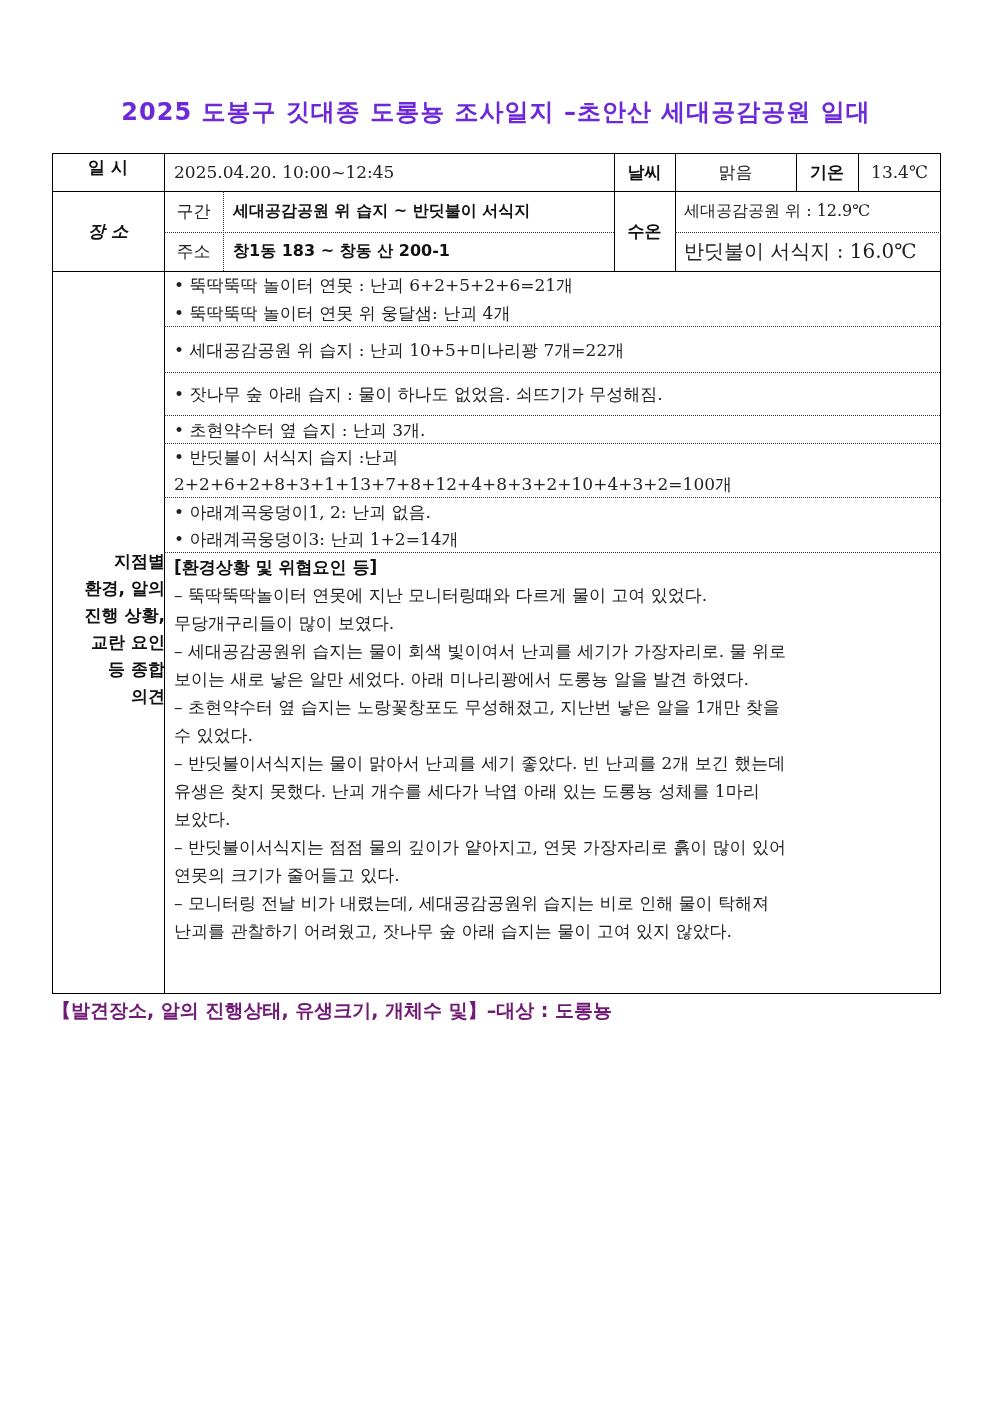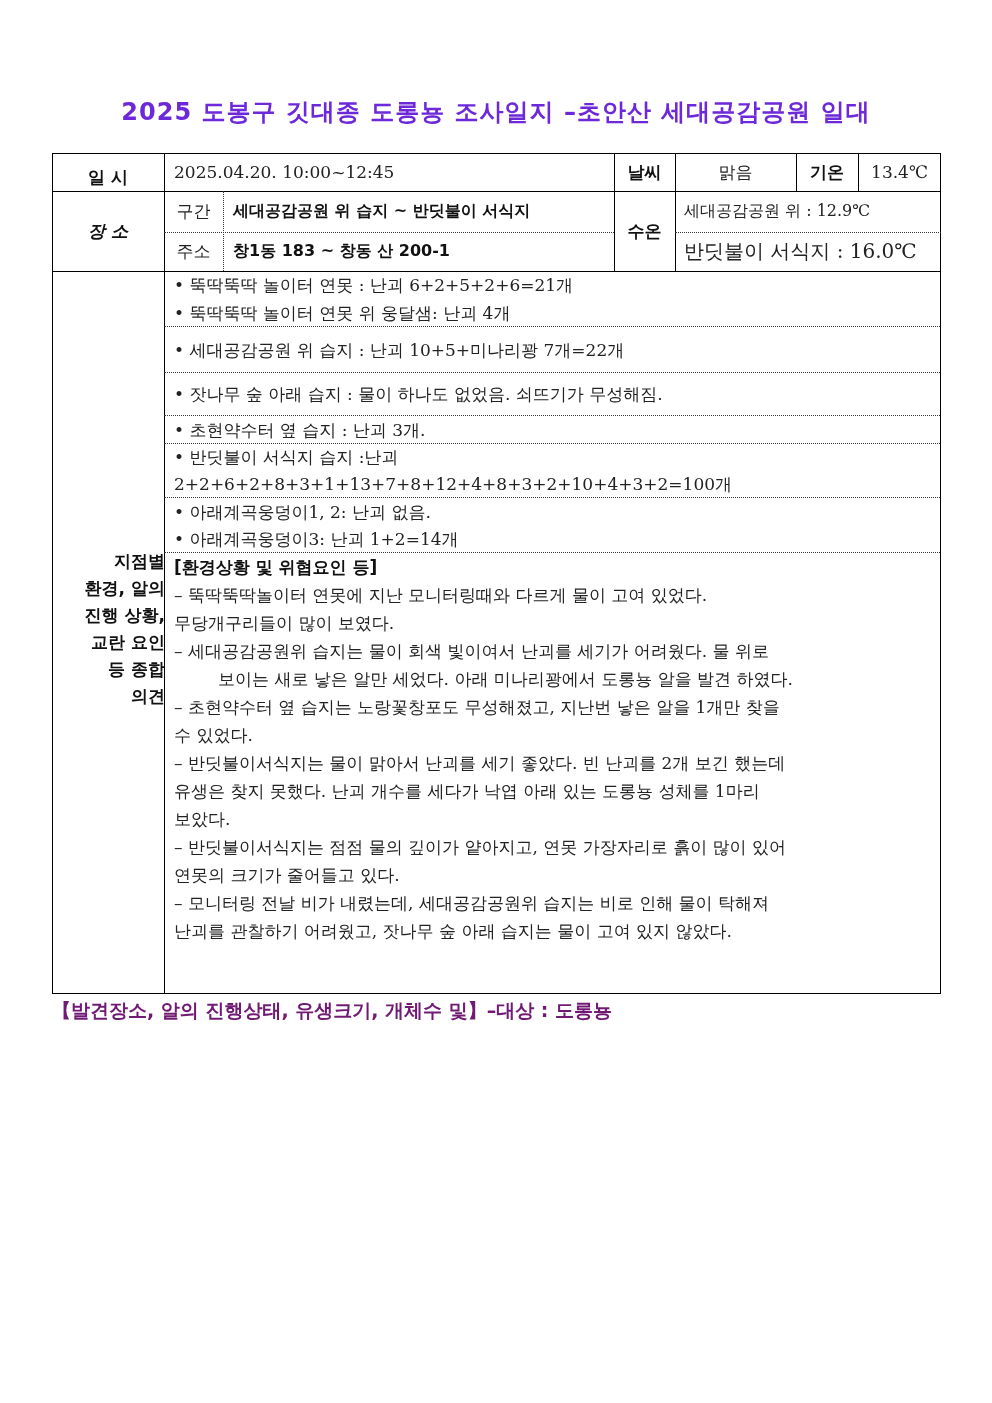--- a/index.html
+++ b/index.html
@@ -42,21 +42,21 @@
 <div class="hline" style="left:52px; top:271px; width:889px;"></div>
 <div class="vline" style="left:164px; top:153px; height:841px;"></div>
 <div class="vline" style="left:614px; top:153px; height:118px;"></div>
 <div class="vline" style="left:675px; top:153px; height:118px;"></div>
 <div class="vline" style="left:796px; top:153px; height:38px;"></div>
 <div class="vline" style="left:858px; top:153px; height:38px;"></div>
 <div class="dvline" style="left:223px; top:191px; height:80px;"></div>
 <div class="dline" style="left:164px; top:232px; width:450px;"></div>
 <div class="dline" style="left:675px; top:232px; width:266px;"></div>
 
-<div class="cell center sans-b" style="left:52px; top:158px; width:112px; height:38px;">일 시</div>
+<div class="cell center sans-b" style="left:52px; top:148px; width:112px; height:38px;">일 시</div>
 <div class="cell serif" style="left:174px; top:153px; width:440px; height:38px;">2025.04.20. 10:00~12:45</div>
 <div class="cell center sans-b" style="left:614px; top:153px; width:61px; height:38px;">날씨</div>
 <div class="cell center serif" style="left:675px; top:153px; width:121px; height:38px;">맑음</div>
 <div class="cell center sans-b" style="left:796px; top:153px; width:62px; height:38px;">기온</div>
 <div class="cell center serif" style="left:858px; top:153px; width:83px; height:38px;">13.4℃</div>
 
 <div class="cell center sans-b" style="left:52px; top:191px; width:112px; height:80px;font-style:italic;">장 소</div>
 <div class="cell center serif" style="left:164px; top:191px; width:59px; height:41px;">구간</div>
 <div class="cell sans-b" style="left:233px; top:191px; width:380px; height:41px; font-size:16px;">세대공감공원 위 습지 ~ 반딧불이 서식지</div>
 <div class="cell center serif" style="left:164px; top:232px; width:59px; height:39px;">주소</div>
@@ -87,22 +87,22 @@
 <div class="line" style="top:383px;">• 잣나무 숲 아래 습지 : 물이 하나도 없었음. 쇠뜨기가 무성해짐.</div>
 <div class="line" style="top:419px;">• 초현약수터 옆 습지 : 난괴 3개.</div>
 <div class="line" style="top:446px;">• 반딧불이 서식지 습지 :난괴</div>
 <div class="line" style="top:473px;">2+2+6+2+8+3+1+13+7+8+12+4+8+3+2+10+4+3+2=100개</div>
 <div class="line" style="top:501px;">• 아래계곡웅덩이1, 2: 난괴 없음.</div>
 <div class="line" style="top:528px;">• 아래계곡웅덩이3: 난괴 1+2=14개</div>
 
 <div class="line bold" style="top:556px;">[환경상황 및 위협요인 등]</div>
 <div class="line" style="top:584px;">– 뚝딱뚝딱놀이터 연못에 지난 모니터링때와 다르게 물이 고여 있었다.</div>
 <div class="line" style="top:612px;">   무당개구리들이 많이 보였다.</div>
-<div class="line" style="top:640px;">– 세대공감공원위 습지는 물이 회색 빛이여서 난괴를 세기가 어려웠다. 물 위로</div>
-<div class="line" style="top:668px;margin-left:44px;">   보이는 새로 낳은 알만 세었다. 아래 미나리꽝에서 도롱뇽 알을 발견 하였다.</div>
+<div class="line" style="top:640px;">– 세대공감공원위 습지는 물이 회색 빛이여서 난괴를 세기가 가장자리로. 물 위로</div>
+<div class="line" style="top:668px;">   보이는 새로 낳은 알만 세었다. 아래 미나리꽝에서 도롱뇽 알을 발견 하였다.</div>
 <div class="line" style="top:696px;">– 초현약수터 옆 습지는 노랑꽃창포도 무성해졌고, 지난번 낳은 알을 1개만 찾을</div>
 <div class="line" style="top:724px;">   수 있었다.</div>
 <div class="line" style="top:752px;">– 반딧불이서식지는 물이 맑아서 난괴를 세기 좋았다. 빈 난괴를 2개 보긴 했는데</div>
 <div class="line" style="top:780px;">   유생은 찾지 못했다. 난괴 개수를 세다가 낙엽 아래 있는 도롱뇽 성체를 1마리</div>
 <div class="line" style="top:808px;">   보았다.</div>
 <div class="line" style="top:836px;">– 반딧불이서식지는 점점 물의 깊이가 얕아지고, 연못 가장자리로 흙이 많이 있어</div>
 <div class="line" style="top:864px;">   연못의 크기가 줄어들고 있다.</div>
 <div class="line" style="top:892px;">– 모니터링 전날 비가 내렸는데, 세대공감공원위 습지는 비로 인해 물이 탁해져</div>
 <div class="line" style="top:920px;">   난괴를 관찰하기 어려웠고, 잣나무 숲 아래 습지는 물이 고여 있지 않았다.</div>
 

